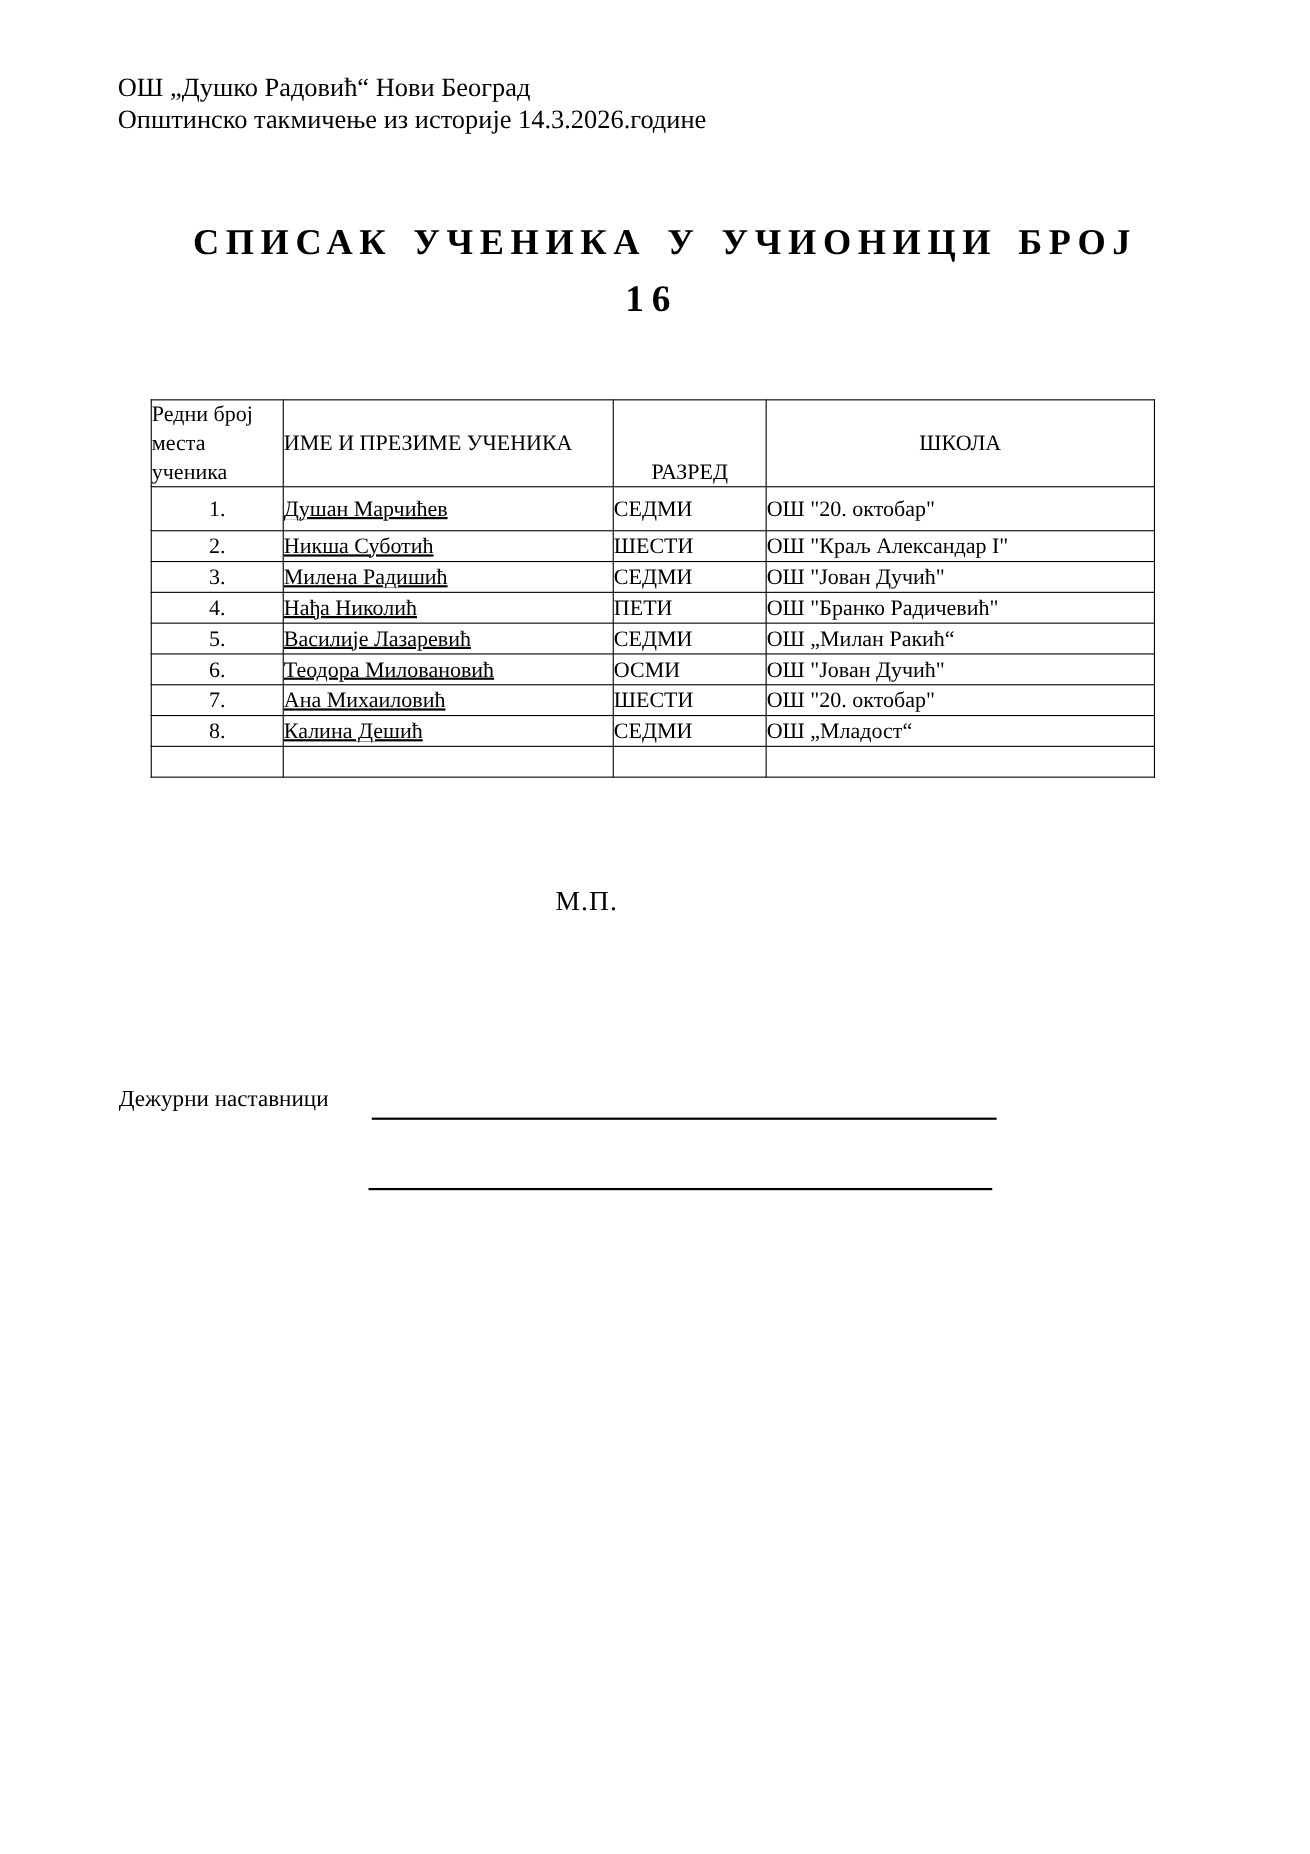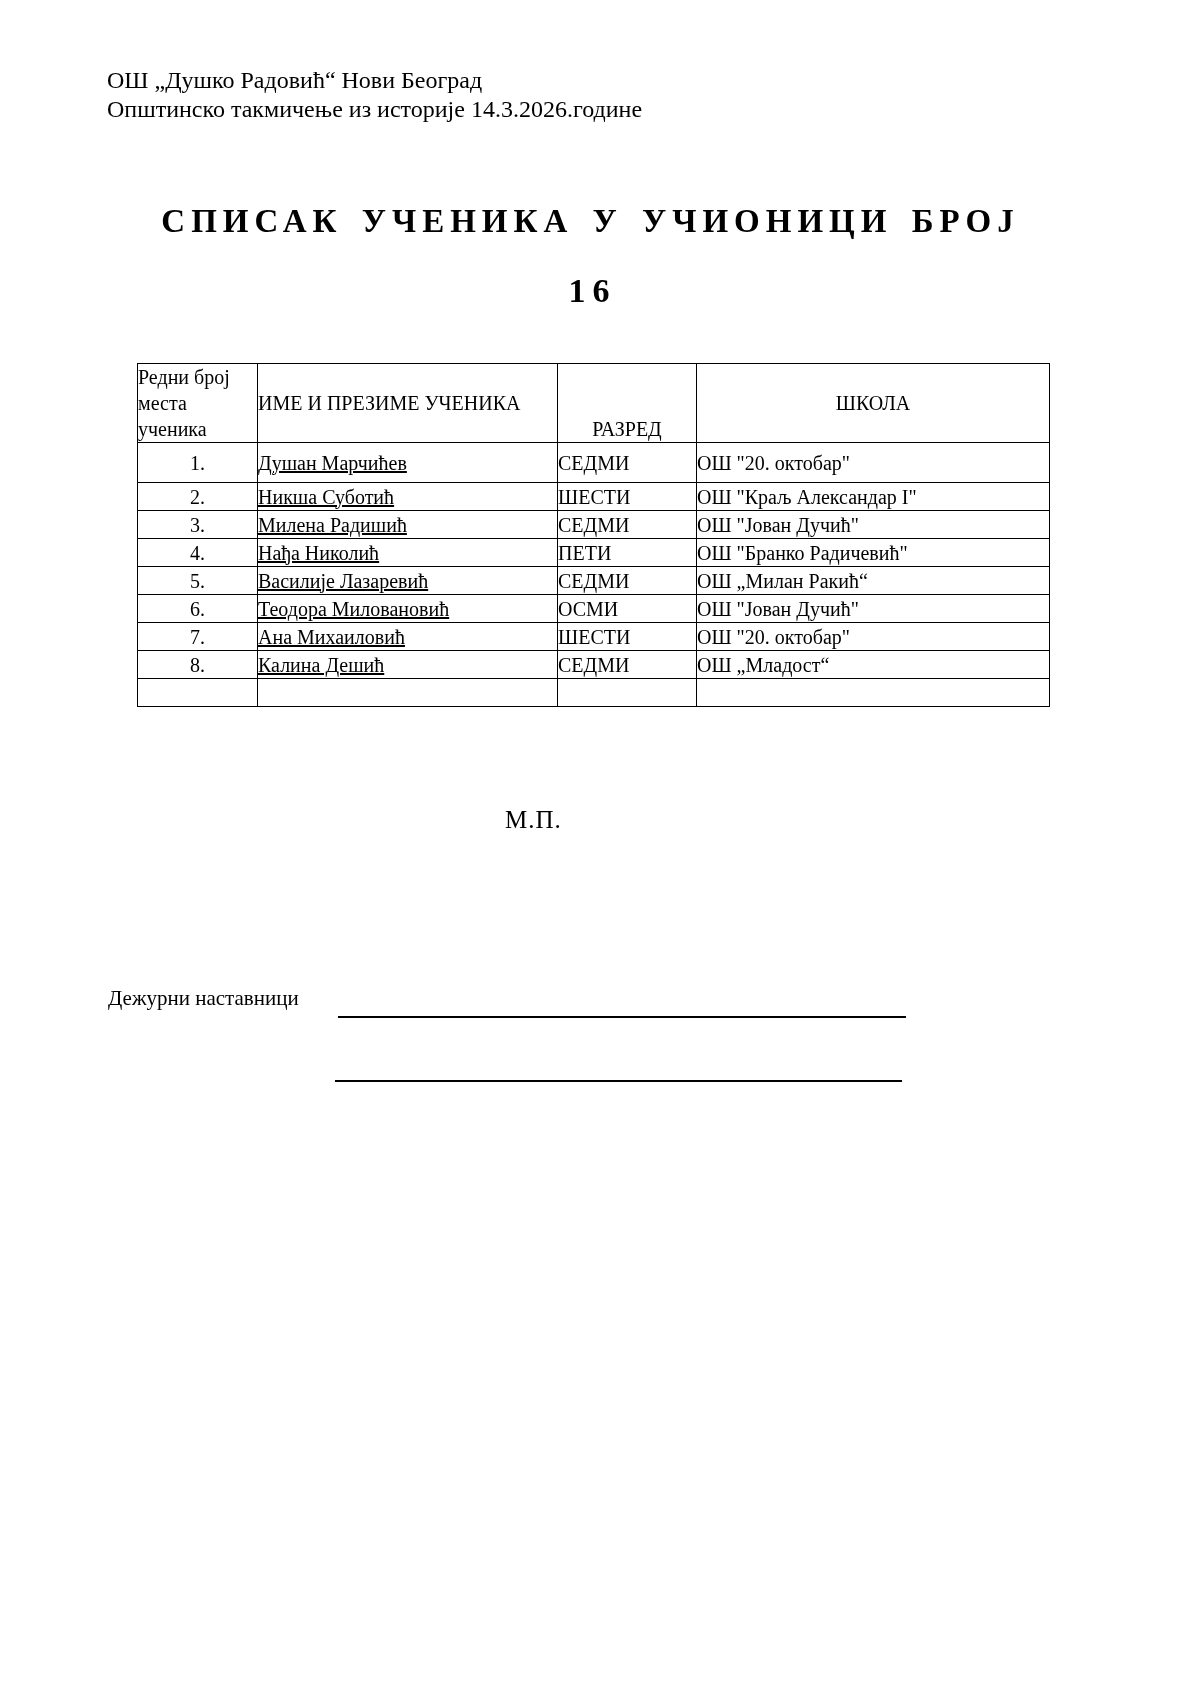--- a/index.html
+++ b/index.html
@@ -24,34 +24,34 @@
     left: 107px;
     top: 66px;
     font-size: 24px;
     line-height: 29px;
     white-space: nowrap;
   }
 
   
   .doc-title {
     position: absolute;
-    left: 135px;
+    left: 149px;
     top: 203px;
     width: 911px;
     text-align: center;
     font-size: 33px;
     font-weight: 700;
     letter-spacing: 6px;
     word-spacing: 5px;
     white-space: nowrap;
   }
   .room-number {
     position: absolute;
     left: 137px;
-    top: 272px;
+    top: 254px;
     width: 911px;
     text-align: center;
     font-size: 34px;
     font-weight: 700;
     letter-spacing: 7px;
   }
 
   
   table.roster {
     position: absolute;

